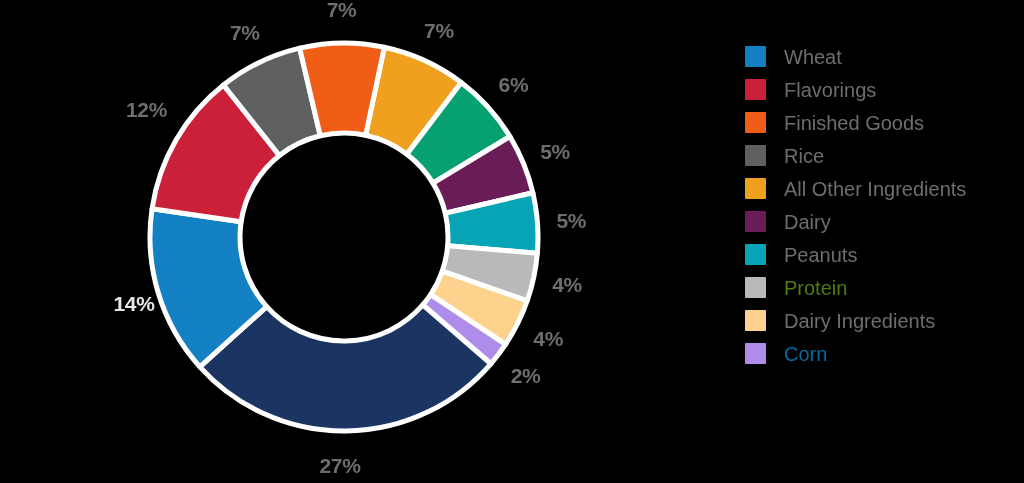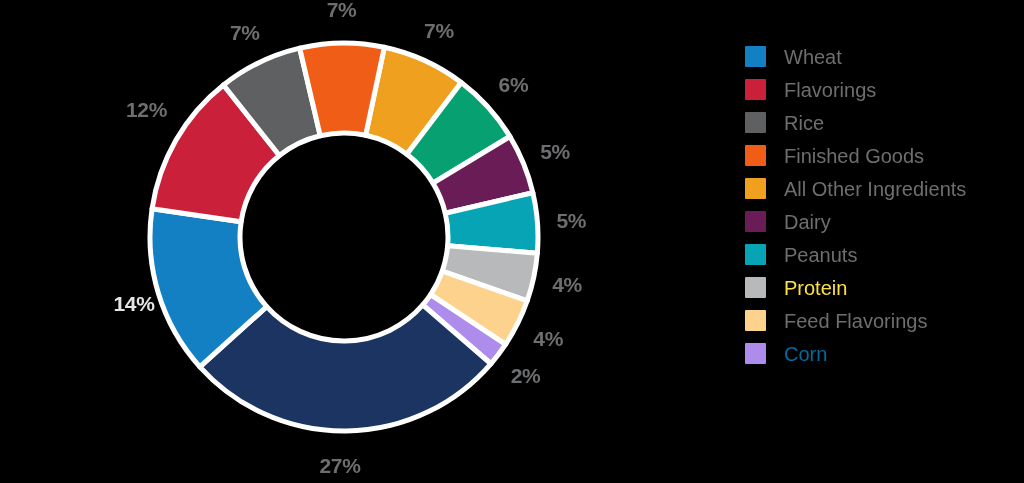--- a/index.html
+++ b/index.html
@@ -117,46 +117,46 @@
   <div id="legend">
       <div class="legend-row">
         <span class="legend-swatch" style="background: rgb(19, 128, 196);"></span>
         <span class="legend-label" style="color: rgb(109, 110, 112); text-align: center;">Wheat</span>
       </div>
       <div class="legend-row">
         <span class="legend-swatch" style="background: rgb(202, 32, 57);"></span>
         <span class="legend-label" style="color: rgb(109, 110, 112);">Flavorings</span>
       </div>
       <div class="legend-row">
+        <span class="legend-swatch" style="background: rgb(239, 93, 23);"></span>
+        <span class="legend-label" style="color: rgb(109, 110, 112);">Finished Goods</span>
+      </div>
+      <div class="legend-row">
         <span class="legend-swatch" style="background: rgb(95, 96, 98);"></span>
         <span class="legend-label" style="color: rgb(109, 110, 112);">Rice</span>
-      </div>
-      <div class="legend-row">
-        <span class="legend-swatch" style="background: rgb(239, 93, 23);"></span>
-        <span class="legend-label" style="color: rgb(109, 110, 112);">Finished Goods</span>
       </div>
       <div class="legend-row">
         <span class="legend-swatch" style="background: rgb(239, 160, 30);"></span>
         <span class="legend-label" style="color: rgb(109, 110, 112);">All Other Ingredients</span>
       </div>
       <div class="legend-row">
         <span class="legend-swatch" style="background: rgb(106, 28, 86);"></span>
         <span class="legend-label" style="color: rgb(109, 110, 112);">Dairy</span>
       </div>
       <div class="legend-row">
         <span class="legend-swatch" style="background: rgb(6, 164, 181);"></span>
         <span class="legend-label" style="color: rgb(109, 110, 112);">Peanuts</span>
       </div>
       <div class="legend-row">
         <span class="legend-swatch" style="background: rgb(183, 185, 187);"></span>
-        <span class="legend-label" style="color: #fde047;">Protein</span>
+        <span class="legend-label" style="color: #4d7c0f;">Protein</span>
       </div>
       <div class="legend-row">
         <span class="legend-swatch" style="background: rgb(252, 210, 140);"></span>
-        <span class="legend-label" style="color: rgb(109, 110, 112);">Feed Flavorings</span>
+        <span class="legend-label" style="color: rgb(109, 110, 112);">Dairy Ingredients</span>
       </div>
       <div class="legend-row">
         <span class="legend-swatch" style="background: rgb(174, 140, 236);"></span>
         <span class="legend-label" style="color: #0369a1;">Corn</span>
       </div>
     </div>
 
 </div>
 
 </body></html>

